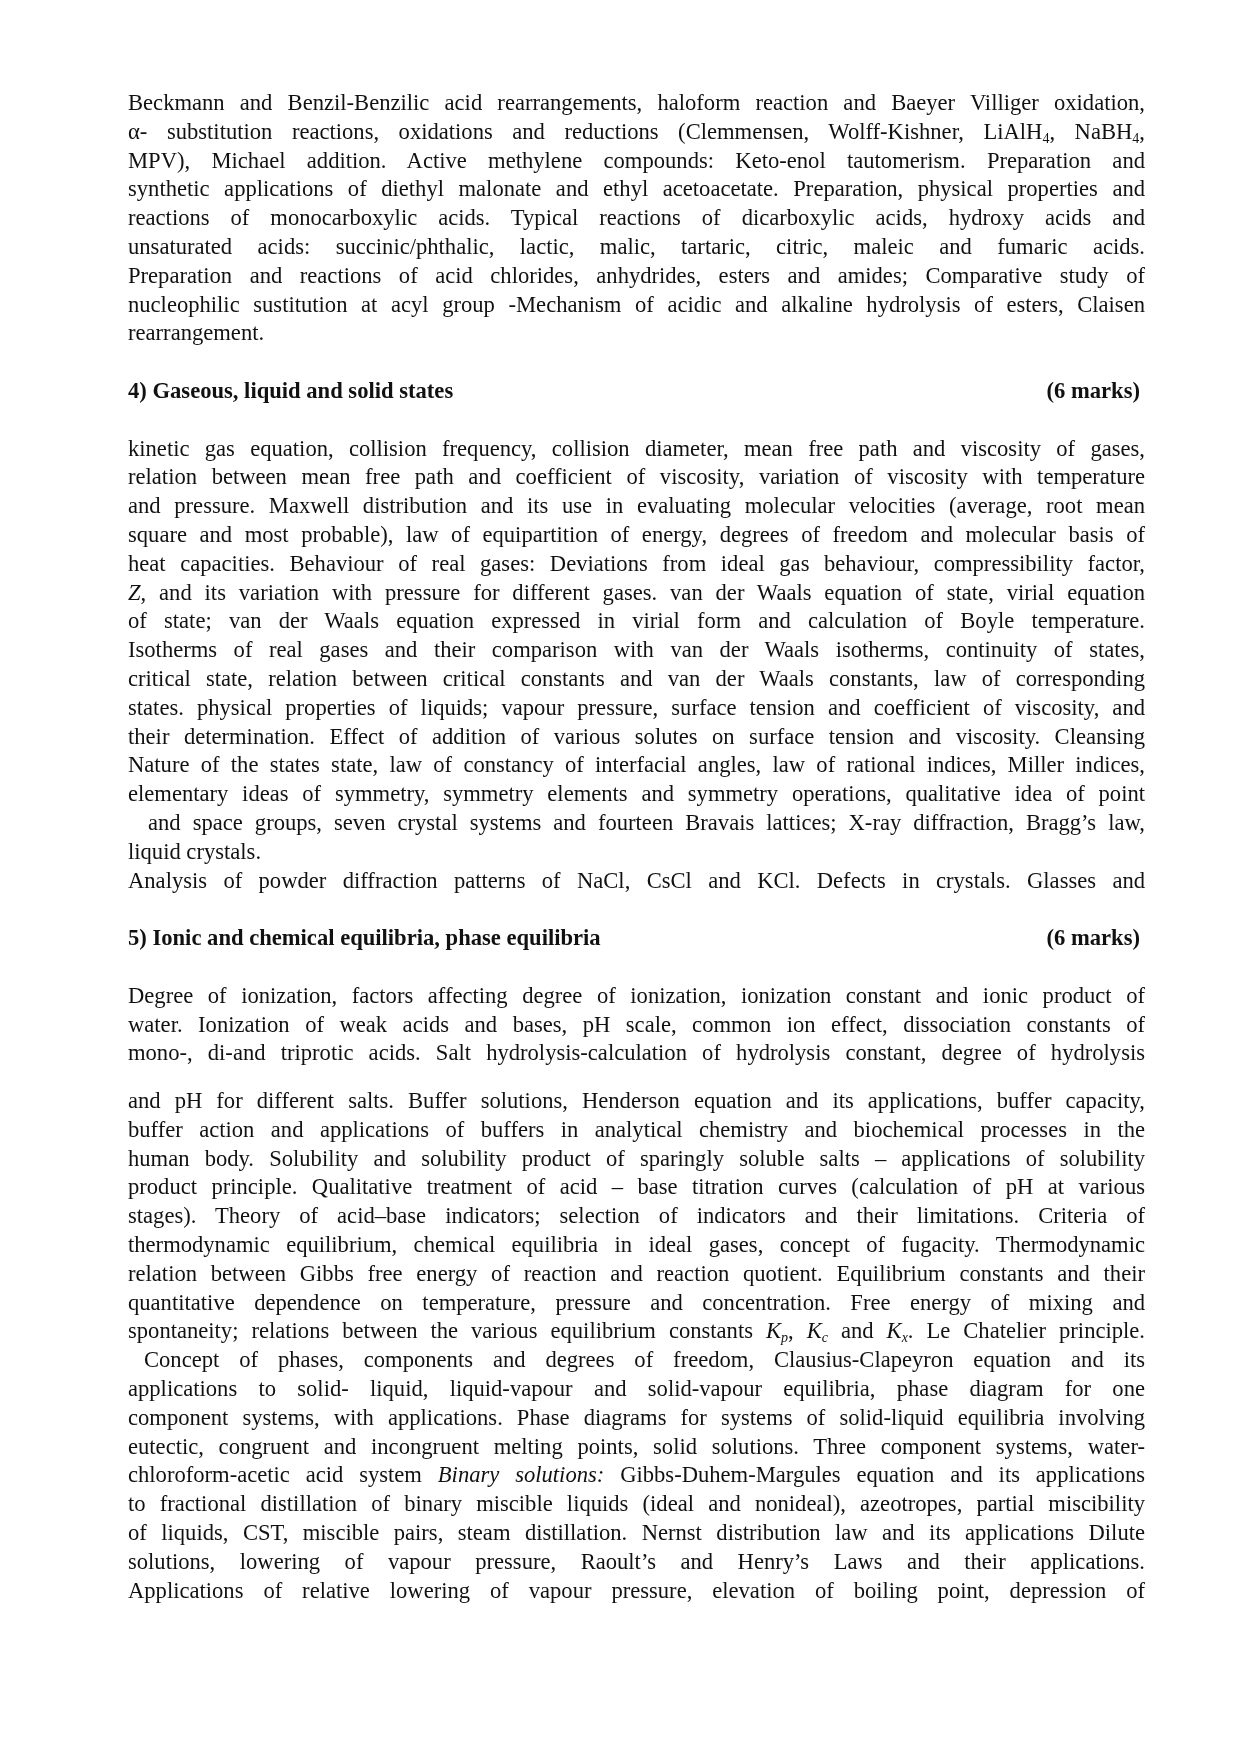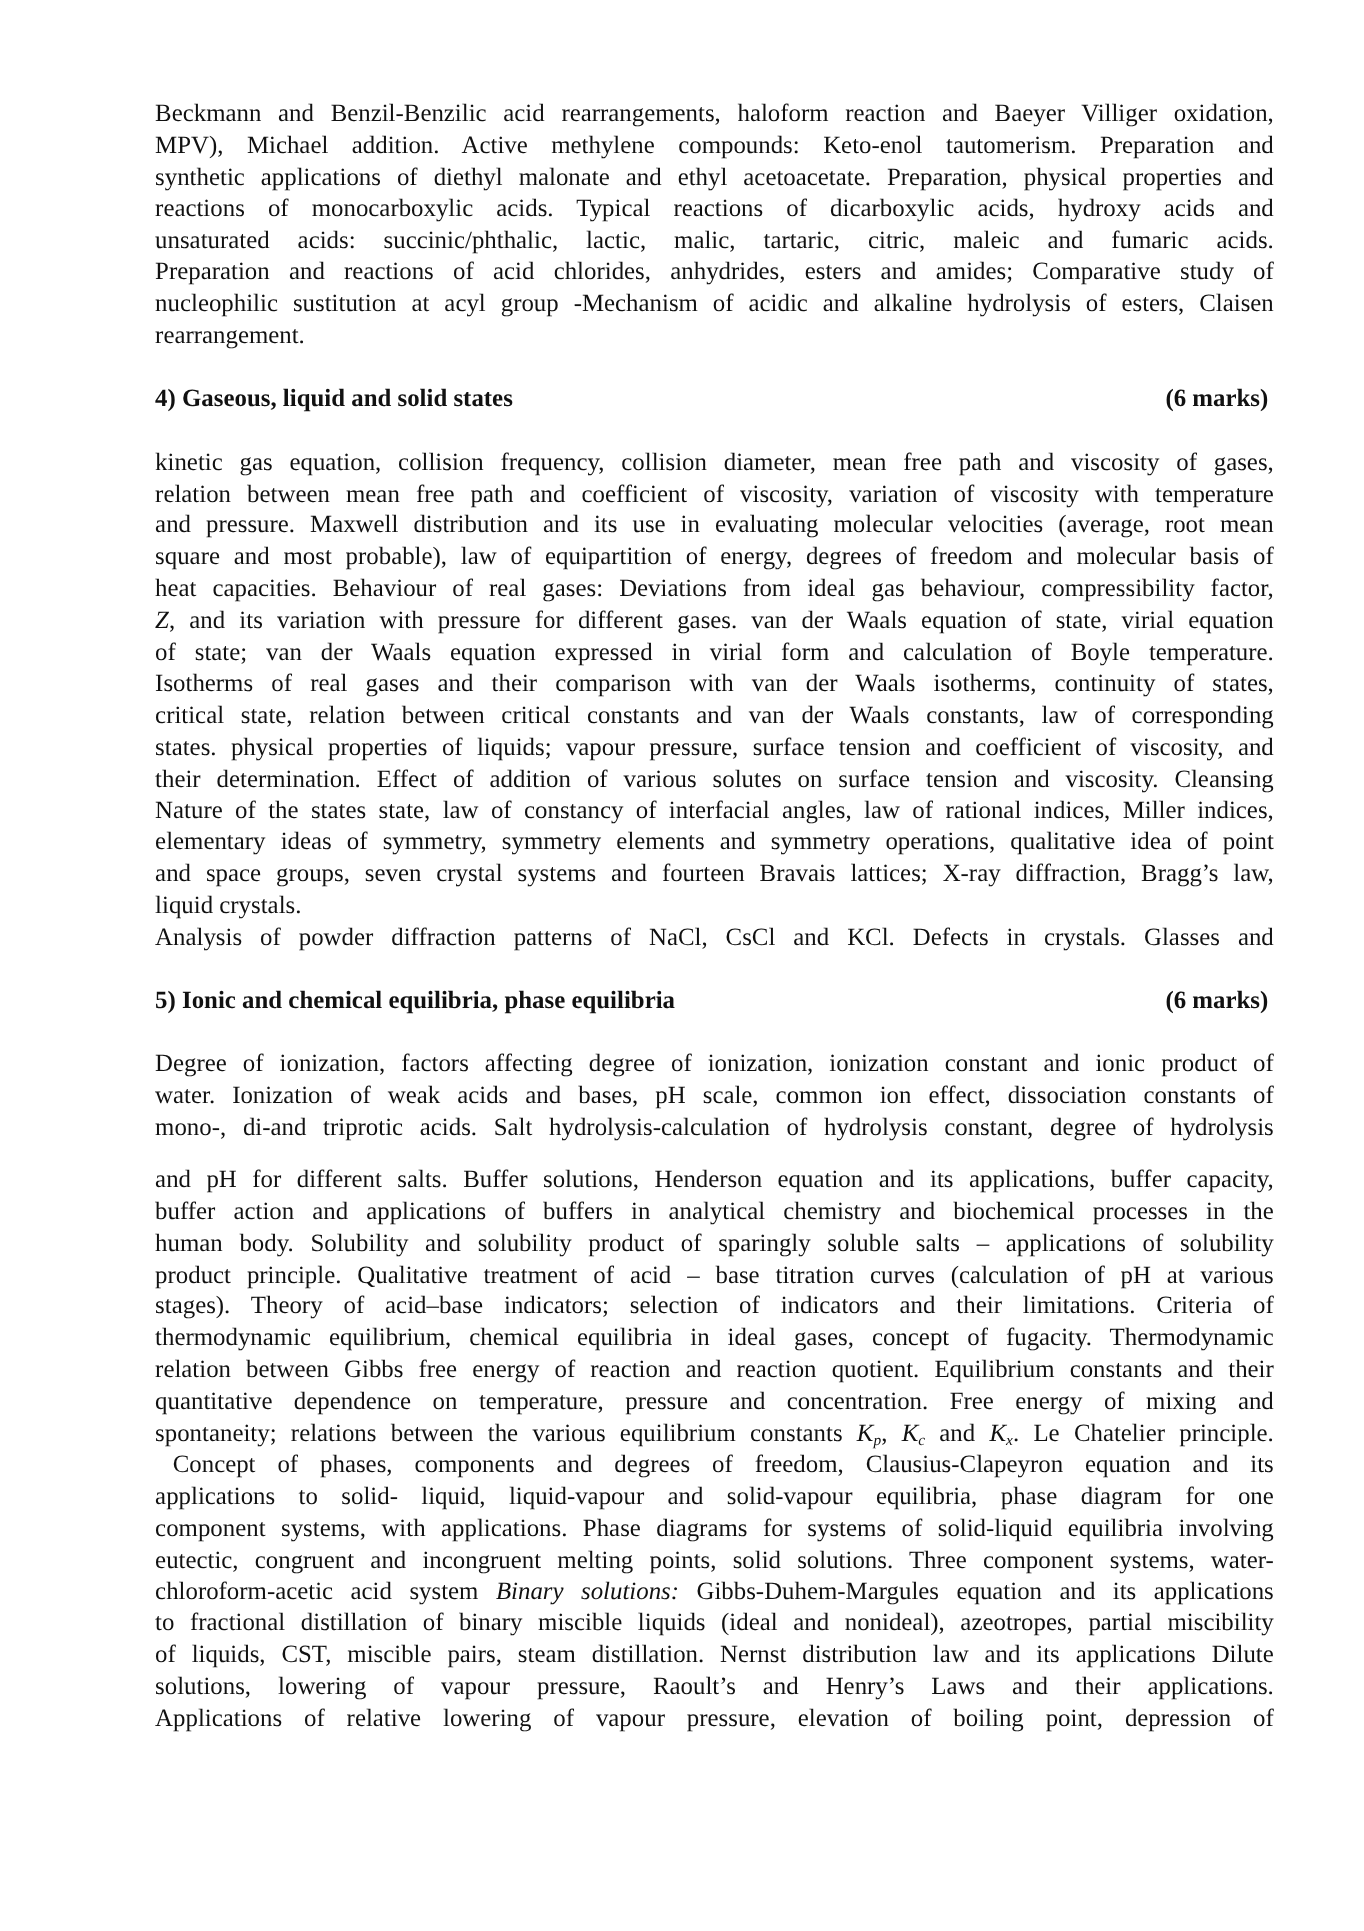--- a/index.html
+++ b/index.html
@@ -1,33 +1,34 @@
 <!DOCTYPE html>
 <html><head>
 <meta charset="utf-8">
 <style>
   html, body { margin: 0; padding: 0; background: #ffffff; }
   body { width: 1240px; height: 1755px; position: relative; overflow: hidden;
          font-family: "Liberation Serif", "DejaVu Serif", serif; color: #111111; }
-  .page { position: absolute; left: 141px; top: 89px; width: 1017px; }
+  .page { position: absolute; left: 128px; top: 89px; width: 1017px; }
   .block { margin: 0 0 28.8px 0; }
   .line { font-size: 22.6px; line-height: 28.8px; height: 28.8px; white-space: nowrap;
           text-align: justify; text-align-last: justify; overflow: visible; }
   .line.last { text-align-last: left; }
   .heading { font-size: 22.6px; line-height: 28.8px; height: 28.8px; font-weight: bold;
              display: flex; justify-content: space-between; padding-right: 5px; }
   .line .it { font-style: italic; }
   .line sub { font-size: 0.62em; line-height: 0; vertical-align: -0.25em; }
 </style>
 </head>
 <body>
 
 <div class="page" id="page-root">
     <div class="block">
       <div class="line" style="white-space: nowrap; word-spacing: 0px;"><span>Beckmann and Benzil-Benzilic acid rearrangements, haloform reaction and Baeyer Villiger oxidation,</span></div>
+      <div class="line" style="white-space: nowrap; word-spacing: 0px;"><span>α- substitution reactions, oxidations and reductions (Clemmensen, Wolff-Kishner, LiAlH</span><sub>4</sub><span>, NaBH</span><sub>4</sub><span>,</span></div>
       <div class="line" style="white-space: nowrap; word-spacing: 0px;"><span>MPV), Michael addition. Active methylene compounds: Keto-enol tautomerism. Preparation and</span></div>
       <div class="line" style="white-space: nowrap; word-spacing: 0px;"><span>synthetic applications of diethyl malonate and ethyl acetoacetate. Preparation, physical properties and</span></div>
       <div class="line" style="white-space: nowrap; word-spacing: 0px;"><span>reactions of monocarboxylic acids. Typical reactions of dicarboxylic acids, hydroxy acids and</span></div>
       <div class="line" style="white-space: nowrap; word-spacing: 0px;"><span>unsaturated acids: succinic/phthalic, lactic, malic, tartaric, citric, maleic and fumaric acids.</span></div>
       <div class="line" style="white-space: nowrap; word-spacing: 0px;"><span>Preparation and reactions of acid chlorides, anhydrides, esters and amides; Comparative study of</span></div>
       <div class="line" style="white-space: nowrap; word-spacing: 0px;"><span>nucleophilic sustitution at acyl group -Mechanism of acidic and alkaline hydrolysis of esters, Claisen</span></div>
       <div class="line last"><span>rearrangement.</span></div>
     </div>
     <div class="block heading">
       <span>4) Gaseous, liquid and solid states</span>
@@ -40,21 +41,21 @@
       <div class="line" style="white-space: nowrap; word-spacing: 0px;"><span>square and most probable), law of equipartition of energy, degrees of freedom and molecular basis of</span></div>
       <div class="line" style="white-space: nowrap; word-spacing: 0px;"><span>heat capacities. Behaviour of real gases: Deviations from ideal gas behaviour, compressibility factor,</span></div>
       <div class="line" style="white-space: nowrap; word-spacing: 0px;"><span class="it">Z</span><span>, and its variation with pressure for different gases. van der Waals equation of state, virial equation</span></div>
       <div class="line" style="white-space: nowrap; word-spacing: 0px;"><span>of state; van der Waals equation expressed in virial form and calculation of Boyle temperature.</span></div>
       <div class="line" style="white-space: nowrap; word-spacing: 0px;"><span>Isotherms of real gases and their comparison with van der Waals isotherms, continuity of states,</span></div>
       <div class="line" style="white-space: nowrap; word-spacing: 0px;"><span>critical state, relation between critical constants and van der Waals constants, law of corresponding</span></div>
       <div class="line" style="white-space: nowrap; word-spacing: 0px;"><span>states. physical properties of liquids; vapour pressure, surface tension and coefficient of viscosity, and</span></div>
       <div class="line" style="white-space: nowrap; word-spacing: 0px;"><span>their determination. Effect of addition of various solutes on surface tension and viscosity. Cleansing</span></div>
       <div class="line" style="white-space: nowrap; word-spacing: 0px;"><span>Nature of the states state, law of constancy of interfacial angles, law of rational indices, Miller indices,</span></div>
       <div class="line" style="white-space: nowrap; word-spacing: 0px;"><span>elementary ideas of symmetry, symmetry elements and symmetry operations, qualitative idea of point</span></div>
-      <div class="line" style="white-space: nowrap; word-spacing: 0px;"><span>and space groups, seven crystal systems and fourteen Bravais lattices; X-ray diffraction, Bragg’s law,</span></div>
+      <div class="line" style="white-space: nowrap; word-spacing: 0px; margin-left: 20px;"><span>and space groups, seven crystal systems and fourteen Bravais lattices; X-ray diffraction, Bragg’s law,</span></div>
       <div class="line last"><span>liquid crystals.</span></div>
       <div class="line" style="white-space: nowrap; word-spacing: 0px;"><span>Analysis of powder diffraction patterns of NaCl, CsCl and KCl. Defects in crystals. Glasses and</span></div>
     </div>
     <div class="block heading">
       <span>5) Ionic and chemical equilibria, phase equilibria</span>
       <span>(6 marks)</span>
     </div>
     <div class="block">
       <div class="line" style="white-space: nowrap; word-spacing: 0px;"><span>Degree of ionization, factors affecting degree of ionization, ionization constant and ionic product of</span></div>
       <div class="line" style="white-space: nowrap; word-spacing: 0px;"><span>water. Ionization of weak acids and bases, pH scale, common ion effect, dissociation constants of</span></div>

